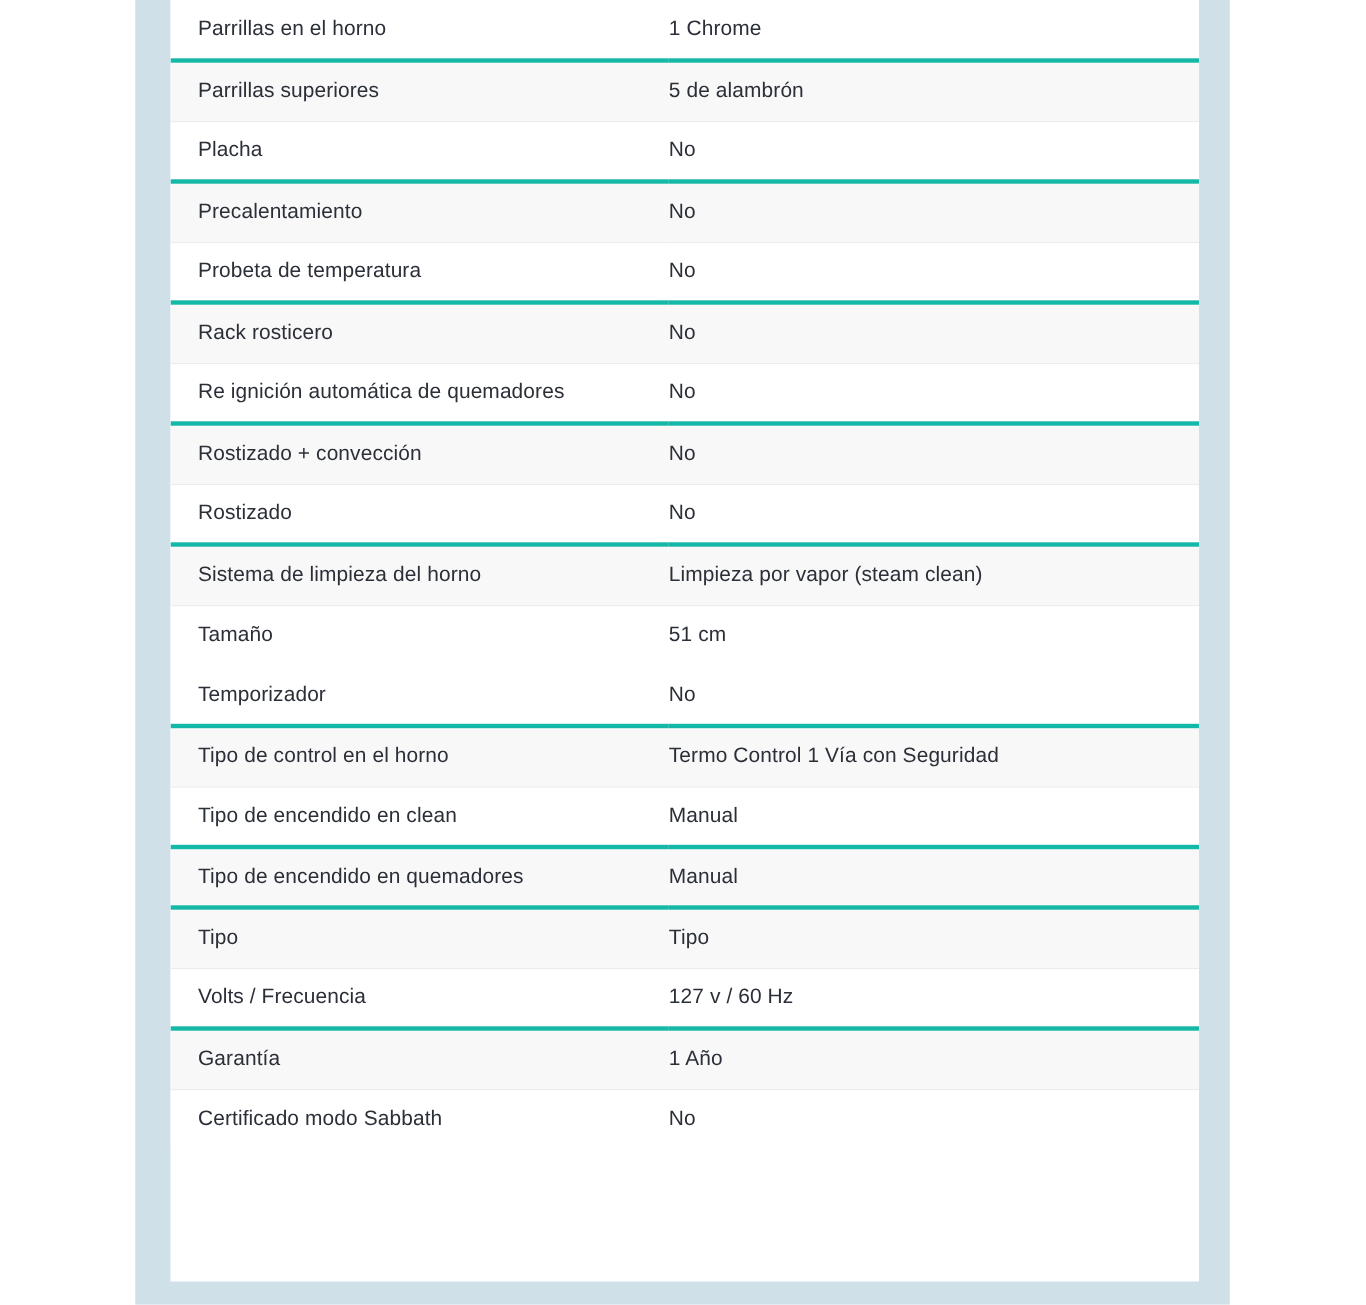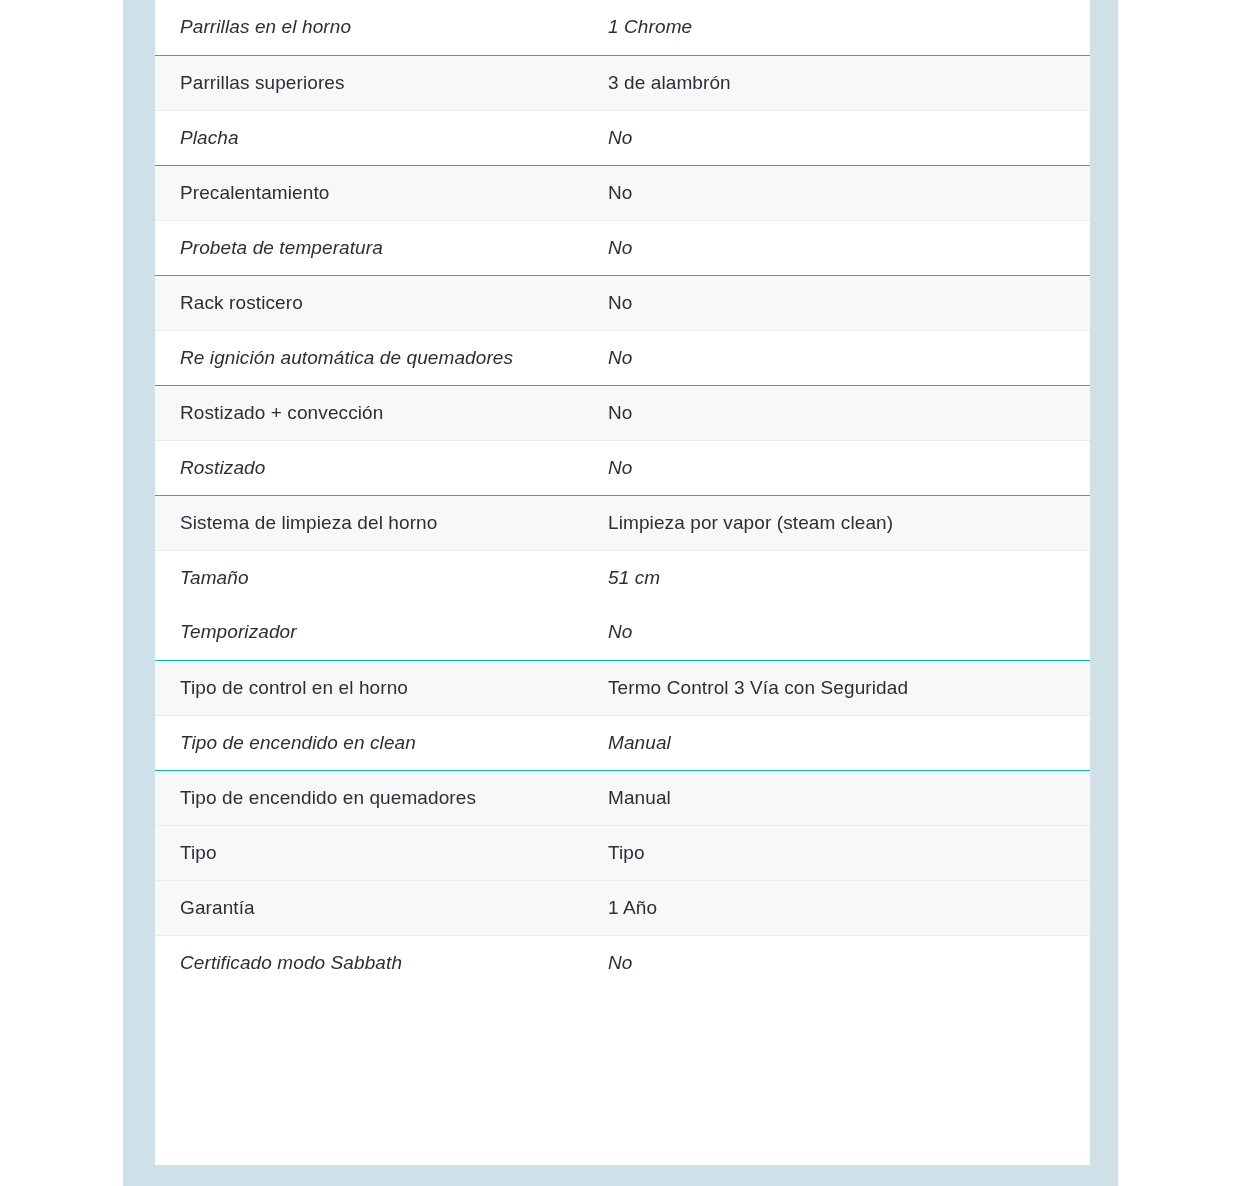--- a/index.html
+++ b/index.html
@@ -41,27 +41,26 @@
     border-collapse: collapse;
     table-layout: fixed;
   }
 
   .spec-table tr {
     height: 55px;
   }
 
   .spec-table tr.odd-row {
     background: #f8f8f8;
-    border-top: 1px solid #14b8a6;
+    border-top: 4px solid #14b8a6;
     border-bottom: 1px solid #ececec;
   }
 
   .spec-table tr.even-row {
     background: #ffffff;
-    font-style: italic;
   }
 
   .spec-table td {
     padding: 0;
     vertical-align: middle;
     color: #2b2f38;
     font-size: 19px;
     line-height: 1.25;
     letter-spacing: 0.1px;
   }
@@ -84,21 +83,21 @@
 
 <div class="spec-card">
   <table class="spec-table">
     <tbody>
         <tr class="even-row">
           <td class="spec-label">Parrillas en el horno</td>
           <td class="spec-value">1 Chrome</td>
         </tr>
         <tr class="odd-row">
           <td class="spec-label">Parrillas superiores</td>
-          <td class="spec-value">3 de alambrón</td>
+          <td class="spec-value">5 de alambrón</td>
         </tr>
         <tr class="even-row">
           <td class="spec-label">Placha</td>
           <td class="spec-value">No</td>
         </tr>
         <tr class="odd-row">
           <td class="spec-label">Precalentamiento</td>
           <td class="spec-value">No</td>
         </tr>
         <tr class="even-row">
@@ -128,33 +127,37 @@
         <tr class="even-row">
           <td class="spec-label">Tamaño</td>
           <td class="spec-value">51 cm</td>
         </tr>
         <tr class="even-row">
           <td class="spec-label">Temporizador</td>
           <td class="spec-value">No</td>
         </tr>
         <tr class="odd-row">
           <td class="spec-label">Tipo de control en el horno</td>
-          <td class="spec-value">Termo Control 3 Vía con Seguridad</td>
+          <td class="spec-value">Termo Control 1 Vía con Seguridad</td>
         </tr>
         <tr class="even-row">
           <td class="spec-label">Tipo de encendido en clean</td>
           <td class="spec-value">Manual</td>
         </tr>
         <tr class="odd-row">
           <td class="spec-label">Tipo de encendido en quemadores</td>
           <td class="spec-value">Manual</td>
         </tr>
         <tr class="odd-row">
           <td class="spec-label">Tipo</td>
           <td class="spec-value">Tipo</td>
+        </tr>
+        <tr class="even-row">
+          <td class="spec-label">Volts / Frecuencia</td>
+          <td class="spec-value">127 v / 60 Hz</td>
         </tr>
         <tr class="odd-row">
           <td class="spec-label">Garantía</td>
           <td class="spec-value">1 Año</td>
         </tr>
         <tr class="even-row">
           <td class="spec-label">Certificado modo Sabbath</td>
           <td class="spec-value">No</td>
         </tr>
       </tbody>

